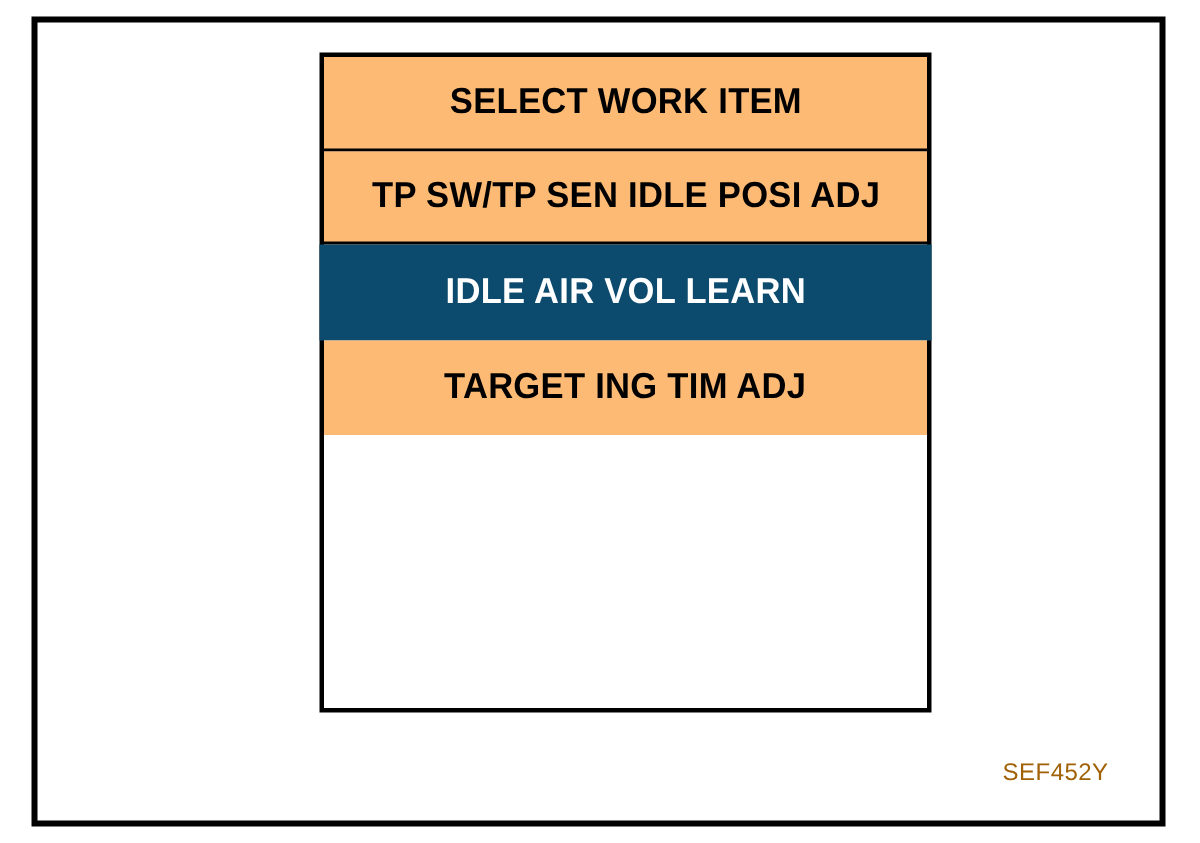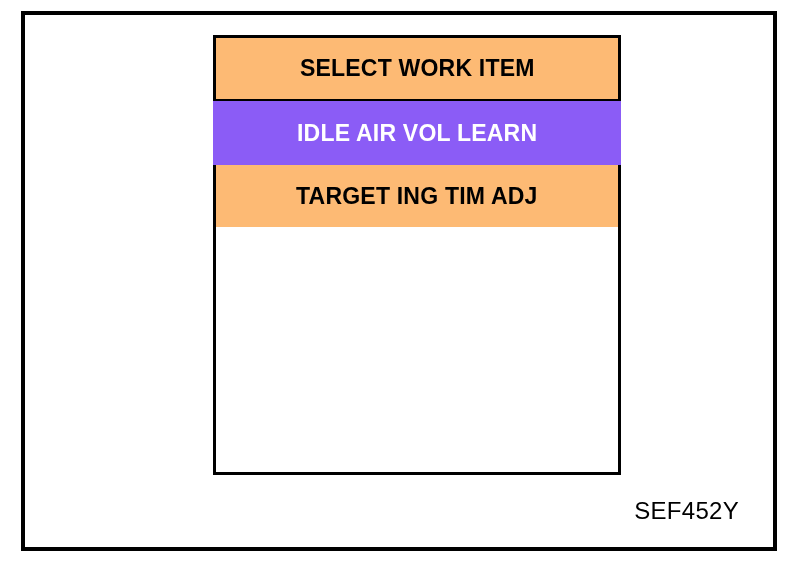--- a/index.html
+++ b/index.html
@@ -70,58 +70,61 @@
     letter-spacing: 0.2px;
     line-height: 1;
     white-space: nowrap;
     text-align: center;
     transform: scaleX(0.96);
     transform-origin: center center;
   }
 
   
   .menu-row.selected {
-    background: #8b5cf6;
+    background: #0c4a6e;
     color: #ffffff;
     border-bottom: none;
     margin-left: -3px;
     margin-right: -3px;
     padding-left: 3px;
     padding-right: 3px;
     width: calc(100% + 6px);
     height: 64px;
   }
   .menu-row.selected + .menu-row {
     border-top: none;
   }
 
   
   #figure-caption {
     position: absolute;
     right: 34px;
     bottom: 22px;
-    font-size: 24px;
+    font-size: 16px;
     font-weight: normal;
-    color: #000000;
+    color: #a16207;
     letter-spacing: 0.3px;
     white-space: nowrap;
   }
 </style>
 </head>
 <body>
 
 <div id="outer-frame">
 
   <div id="menu-panel">
     <div class="menu-rows">
 
       <div class="menu-row">
         <span class="row-label">SELECT WORK ITEM</span>
       </div>
 
+      <div class="menu-row">
+        <span class="row-label">TP SW/TP SEN IDLE POSI ADJ</span>
+      </div>
 
 
       <div class="menu-row selected">
         <span class="row-label">IDLE AIR VOL LEARN</span>
       </div>
 
 
 
       <div class="menu-row">
         <span class="row-label">TARGET ING TIM ADJ</span>

